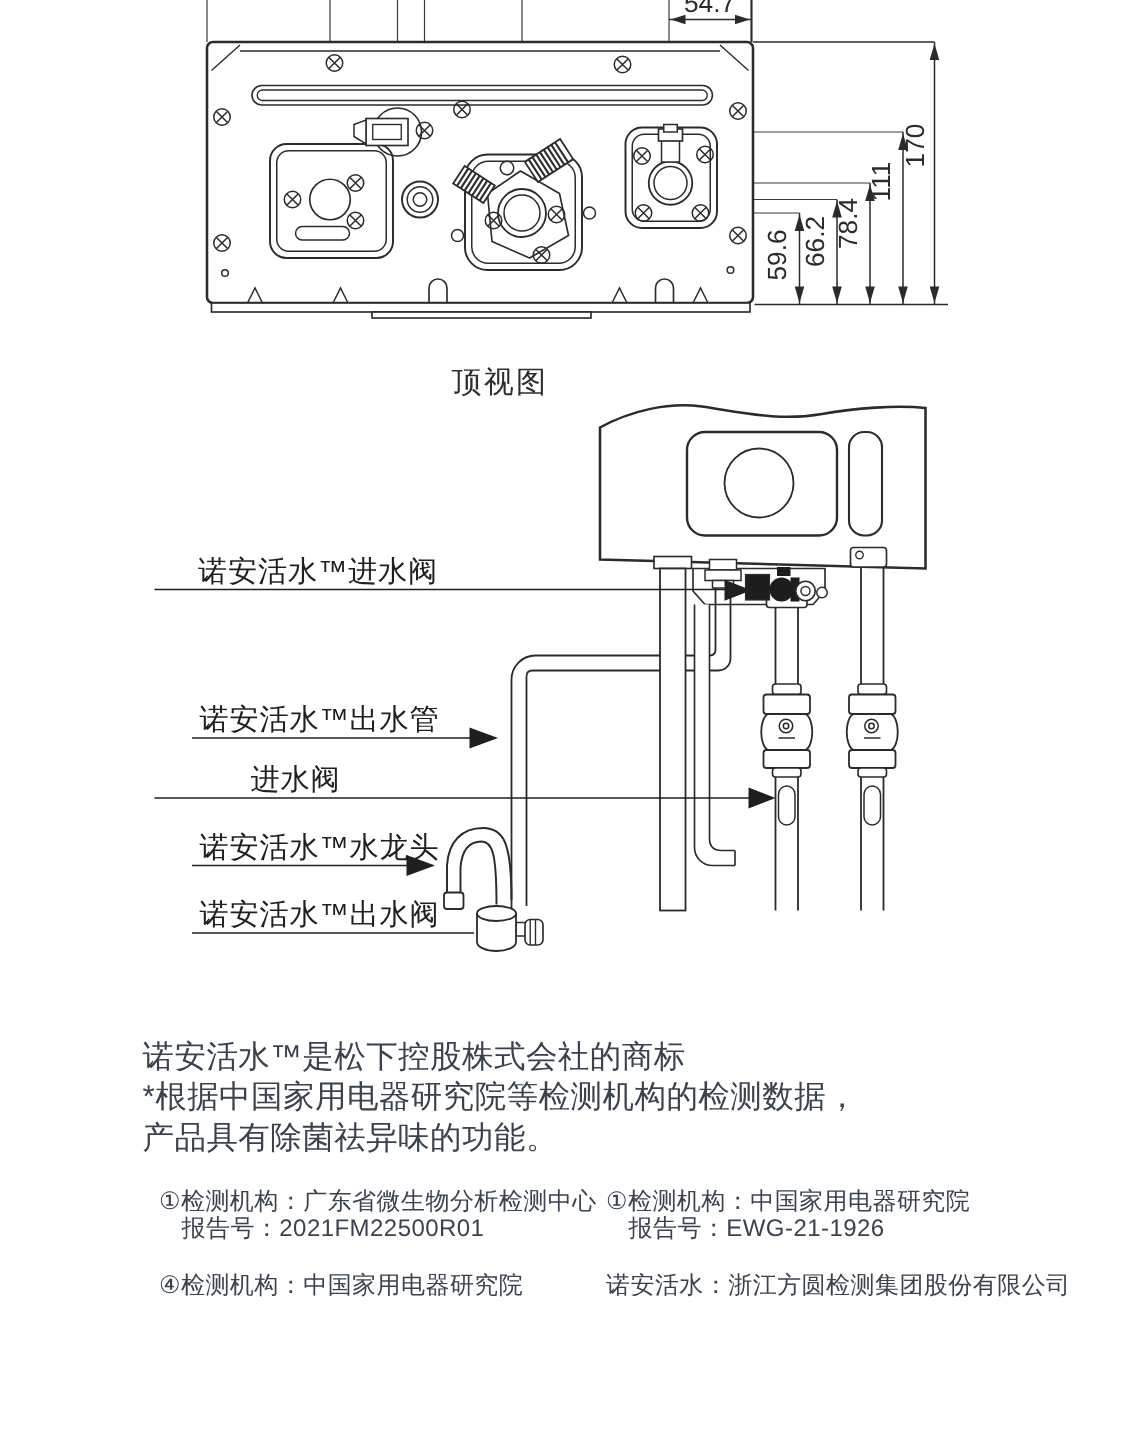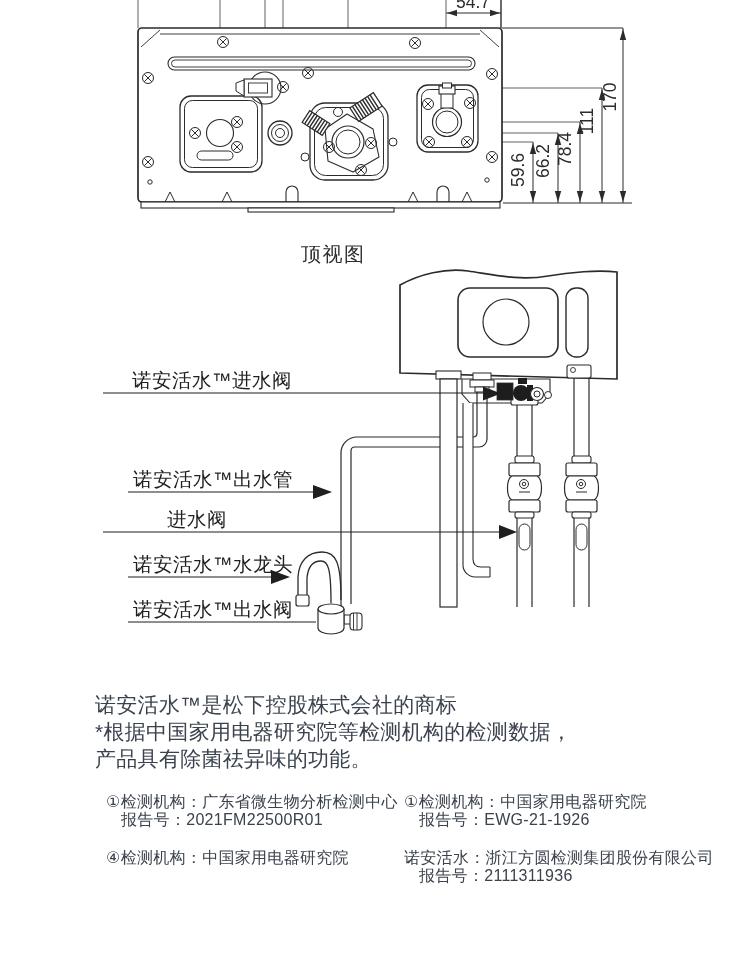--- a/index.html
+++ b/index.html
@@ -276,17 +276,16 @@
     </div>
     <div class="agency-item">
       <div>①检测机构：中国家用电器研究院</div>
       <div class="report">报告号：EWG-21-1926</div>
     </div>
     <div class="agency-item">
       <div>④检测机构：中国家用电器研究院</div>
     </div>
     <div class="agency-item">
       <div>诺安活水：浙江方圆检测集团股份有限公司</div>
-      <div class="report">报告号：2111311936</div>
     </div>
   </div>
 
 </div>
 
 </body></html>

